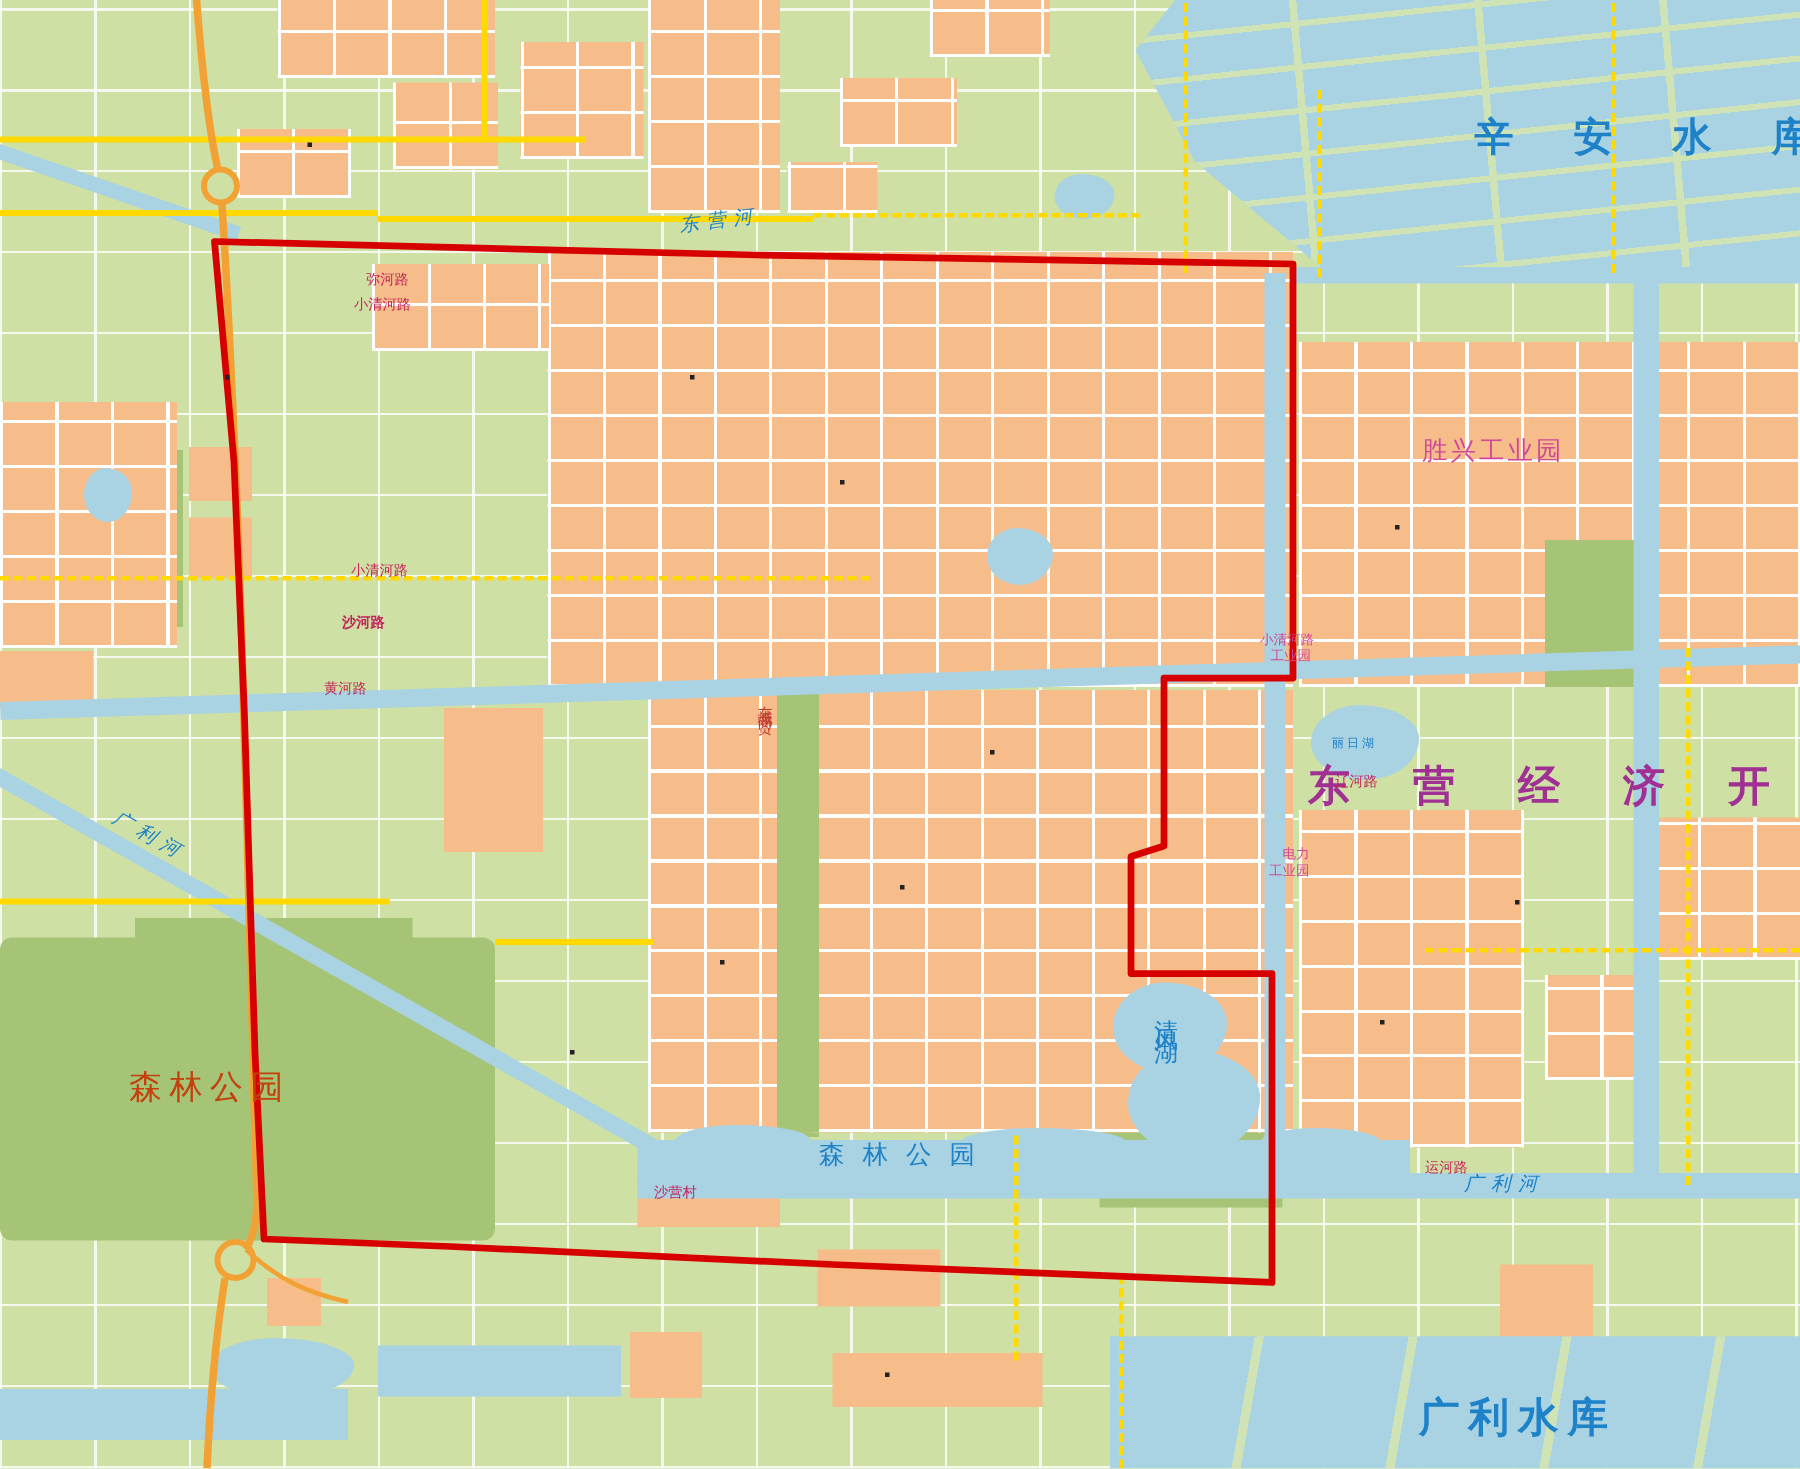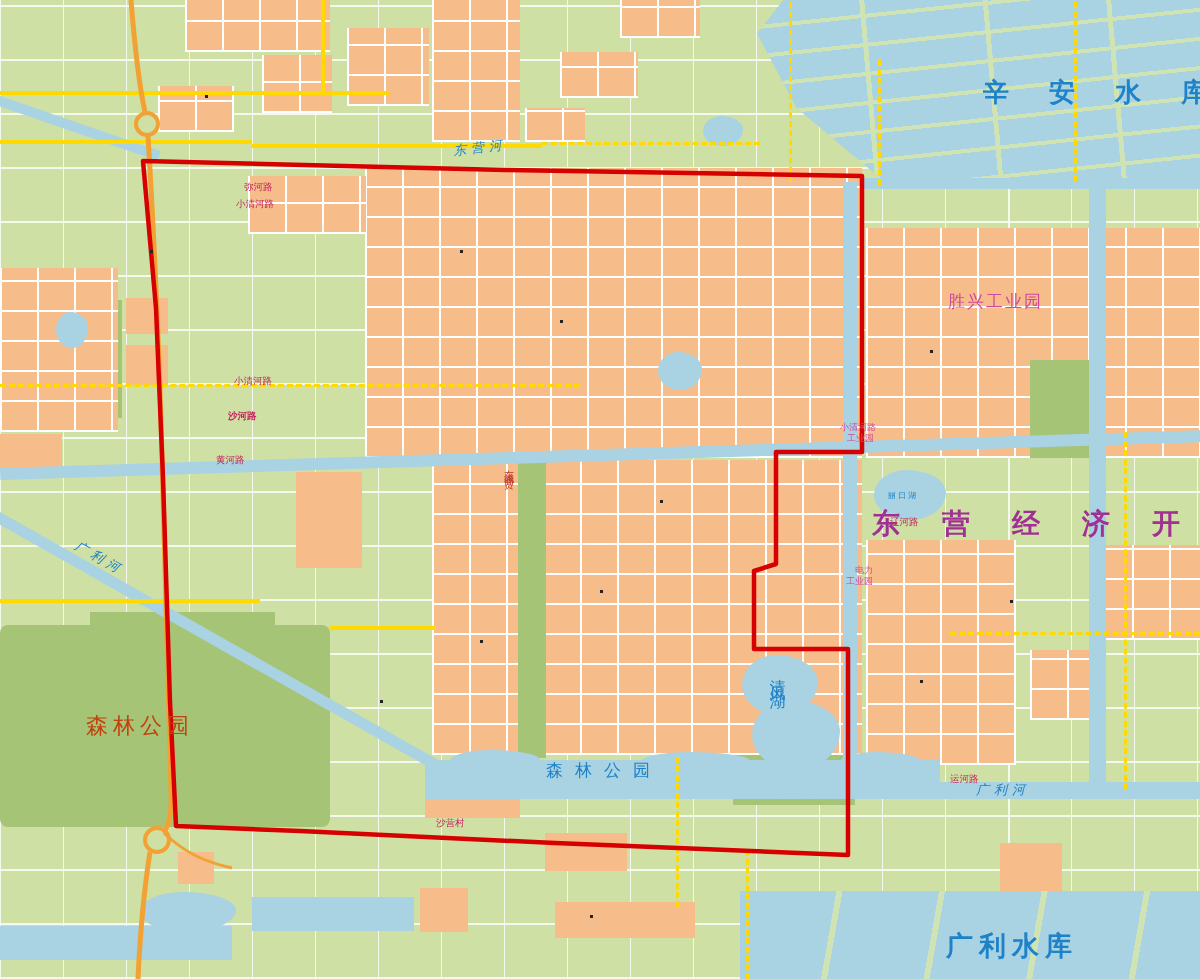--- a/index.html
+++ b/index.html
@@ -183,16 +183,16 @@
       <div class="lbl lbl-road" style="left: 216px; top: 455px;">黄河路</div>
       <div class="lbl lbl-road" style="left: 244px; top: 182px;">弥河路</div>
       <div class="lbl lbl-road" style="left: 236px; top: 199px;">小清河路</div>
       <div class="lbl lbl-ind" style="left: 948px; top: 292px;">胜兴工业园</div>
       <div class="lbl lbl-ind-sm" style="left: 840px; top: 422px;">小清河路</div>
       <div class="lbl lbl-ind-sm" style="left: 847px; top: 433px;">工业园</div>
       <div class="lbl lbl-ind-sm" style="left: 855px; top: 565px;">电力</div>
       <div class="lbl lbl-ind-sm" style="left: 846px; top: 576px;">工业园</div>
       <div class="lbl lbl-red-v" style="left: 503px; top: 462px;">东城商贸</div>
       <div class="lbl lbl-road" style="left: 950px; top: 774px;">运河路</div>
-      <div class="lbl lbl-road" style="left: 436px; top: 818px;">沙营村</div>
+      <div class="lbl lbl-road" style="left: 436px; top: 791px;">沙营村</div>
       <div class="lbl lbl-road" style="left: 890px; top: 517px;">辽河路</div>
     </div>
 </div>
 
 </body></html>

